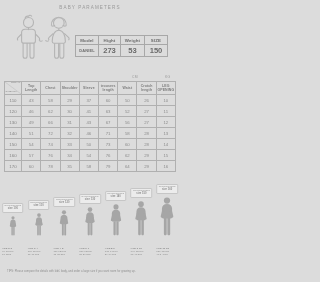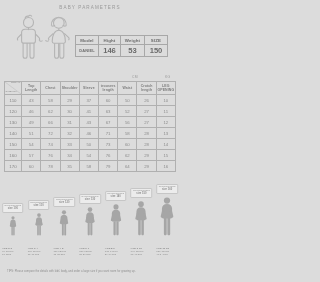--- a/index.html
+++ b/index.html
@@ -220,21 +220,21 @@
         <tr>
           <th class="c-model">Model</th>
           <th class="c-hight">Hight</th>
           <th class="c-weight">Weight</th>
           <th class="c-size">SIZE</th>
         </tr>
       </thead>
       <tbody>
         <tr>
           <td class="name">DANIEL</td>
-          <td>146</td>
+          <td>273</td>
           <td>53</td>
           <td>150</td>
         </tr>
       </tbody>
     </table>
   </div>
 
   <div class="units">
     <span class="cm">CM</span>
     <span class="kg">KG</span>

